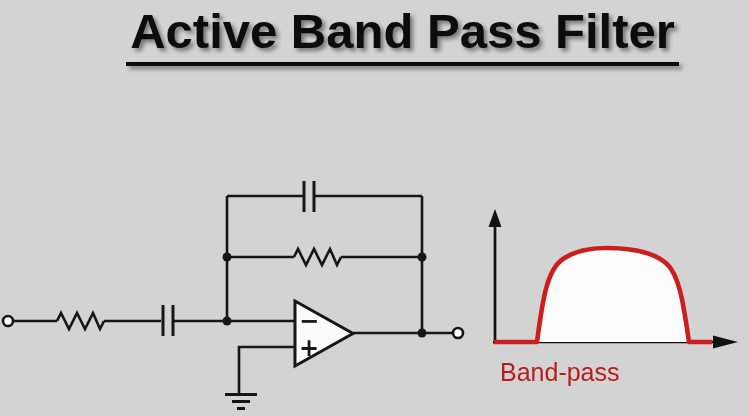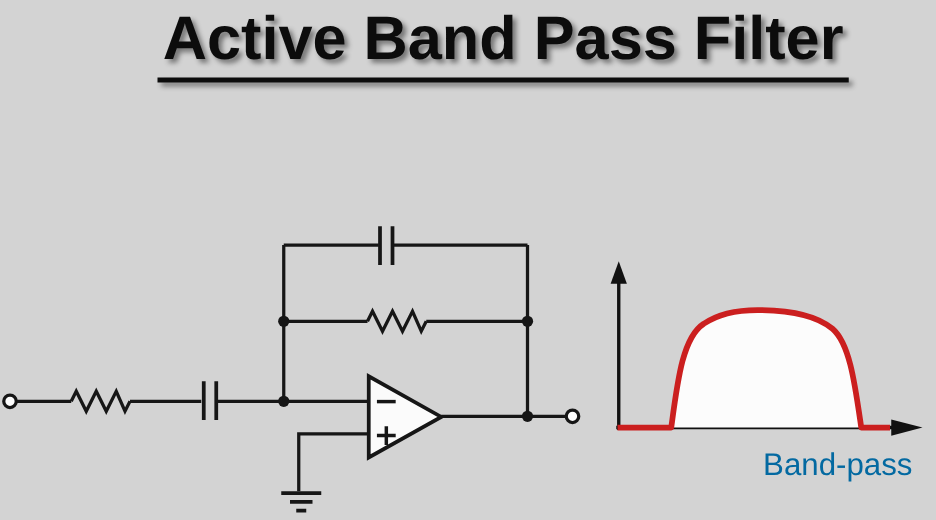--- a/index.html
+++ b/index.html
@@ -55,24 +55,24 @@
   .gnd    { stroke: #161616; stroke-width: 3; fill: none; }
   .axis   { stroke: #111111; stroke-width: 2.7; fill: none; }
   .axis-head { fill: #111111; stroke: none; }
   .resp-fill  { stroke: none; }
   .resp-curve { fill: none; stroke-width: 4.6; stroke-linejoin: round; stroke-linecap: butt; }
   .bandpass-label {
     position: absolute;
     left: 500px;
     top: 358px;
     width: 230px;
-    text-align: right;
+    text-align: left;
     font-family: "Liberation Sans", sans-serif;
     font-size: 25px;
-    color: #0369a1;
+    color: #b91c1c;
   }
 </style>
 </head>
 <body>
 
 <div class="canvas">
 
   <div class="title-wrap">
     <span class="title-text">Active Band Pass Filter</span>
   </div>

